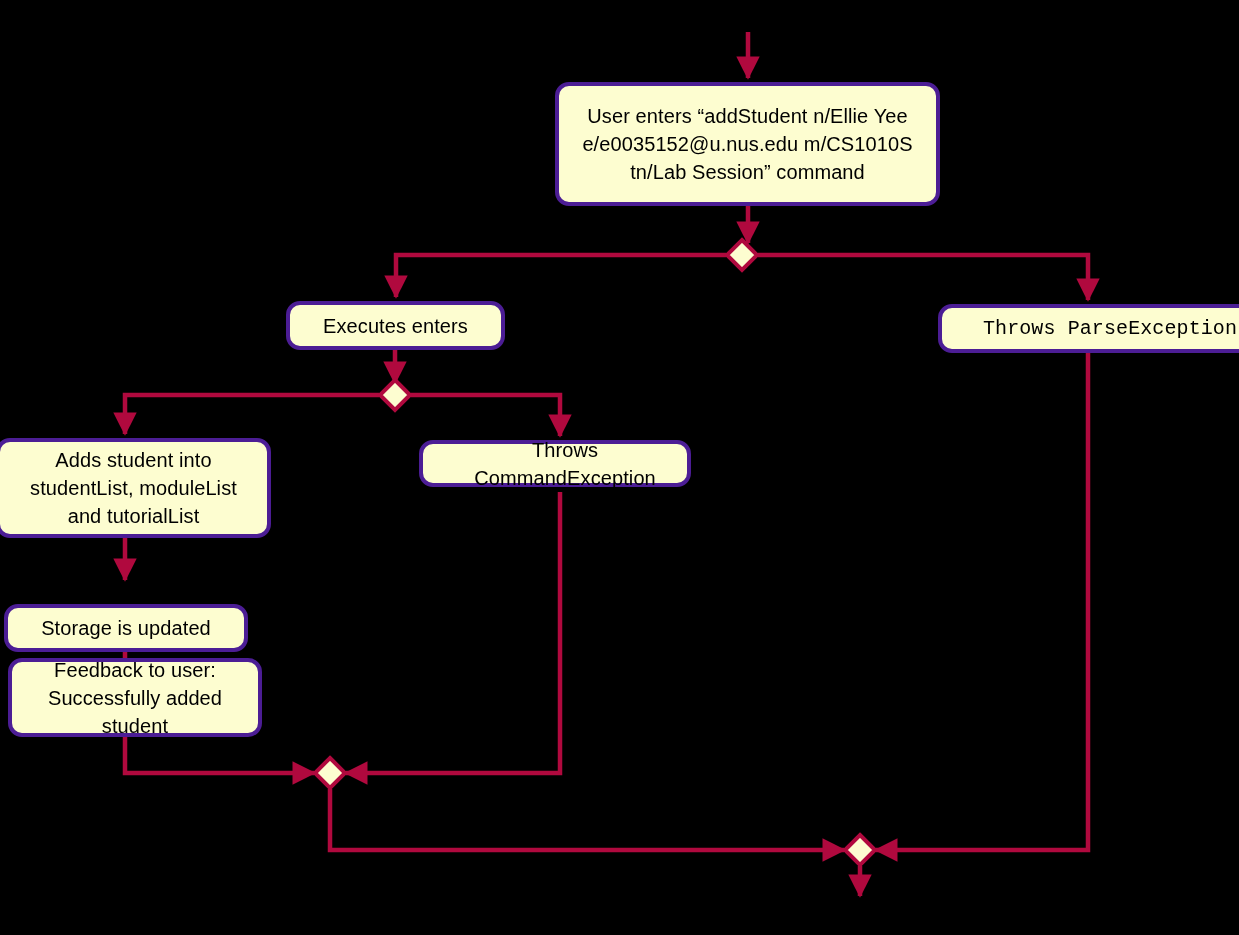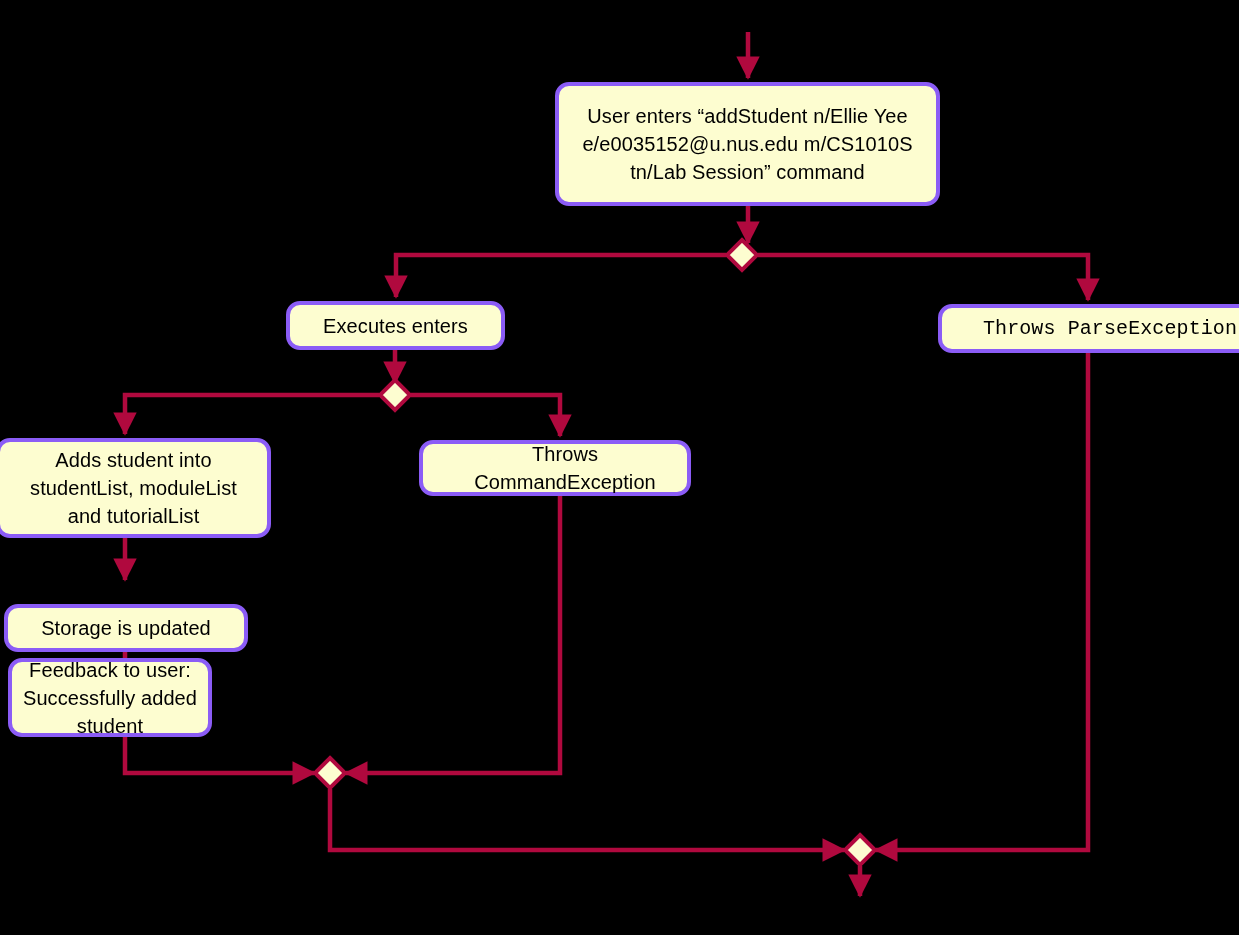--- a/index.html
+++ b/index.html
@@ -19,21 +19,21 @@
     position: absolute;
     left: 0;
     top: 0;
     width: 1239px;
     height: 935px;
   }
   .node {
     position: absolute;
     box-sizing: border-box;
     background: #FDFDD0;
-    border: 4px solid #8b5cf6;
+    border: 4px solid #4c1d95;
     border-radius: 14px;
     display: flex;
     align-items: center;
     justify-content: center;
     text-align: center;
     color: #000000;
     font-size: 20px;
     line-height: 28px;
     letter-spacing: 0.1px;
     z-index: 2;
@@ -108,28 +108,28 @@
   <div class="node" style="left:938px; top:304px; width:344px; height:49px;font-family:Liberation Mono, monospace;">
     <span>Throws ParseException</span>
   </div>
 
   <div class="node" style="left:-4px; top:438px; width:275px; height:100px;">
     <span>Adds student into
 studentList, moduleList
 and tutorialList</span>
   </div>
 
-  <div class="node" style="left:419px; top:440px; width:272px; height:56px;padding-left:20px;">
+  <div class="node" style="left:419px; top:440px; width:272px; height:47px;padding-left:20px;">
     <span>Throws
 CommandException</span>
   </div>
 
   <div class="node" style="left:4px; top:584px; width:244px; height:48px;margin-top:20px;">
     <span>Storage is updated</span>
   </div>
 
-  <div class="node" style="left:8px; top:658px; width:204px; height:79px;">
+  <div class="node" style="left:8px; top:658px; width:254px; height:79px;">
     <span>Feedback to user:
 Successfully added
 student</span>
   </div>
 
 </div>
 
 </body></html>

